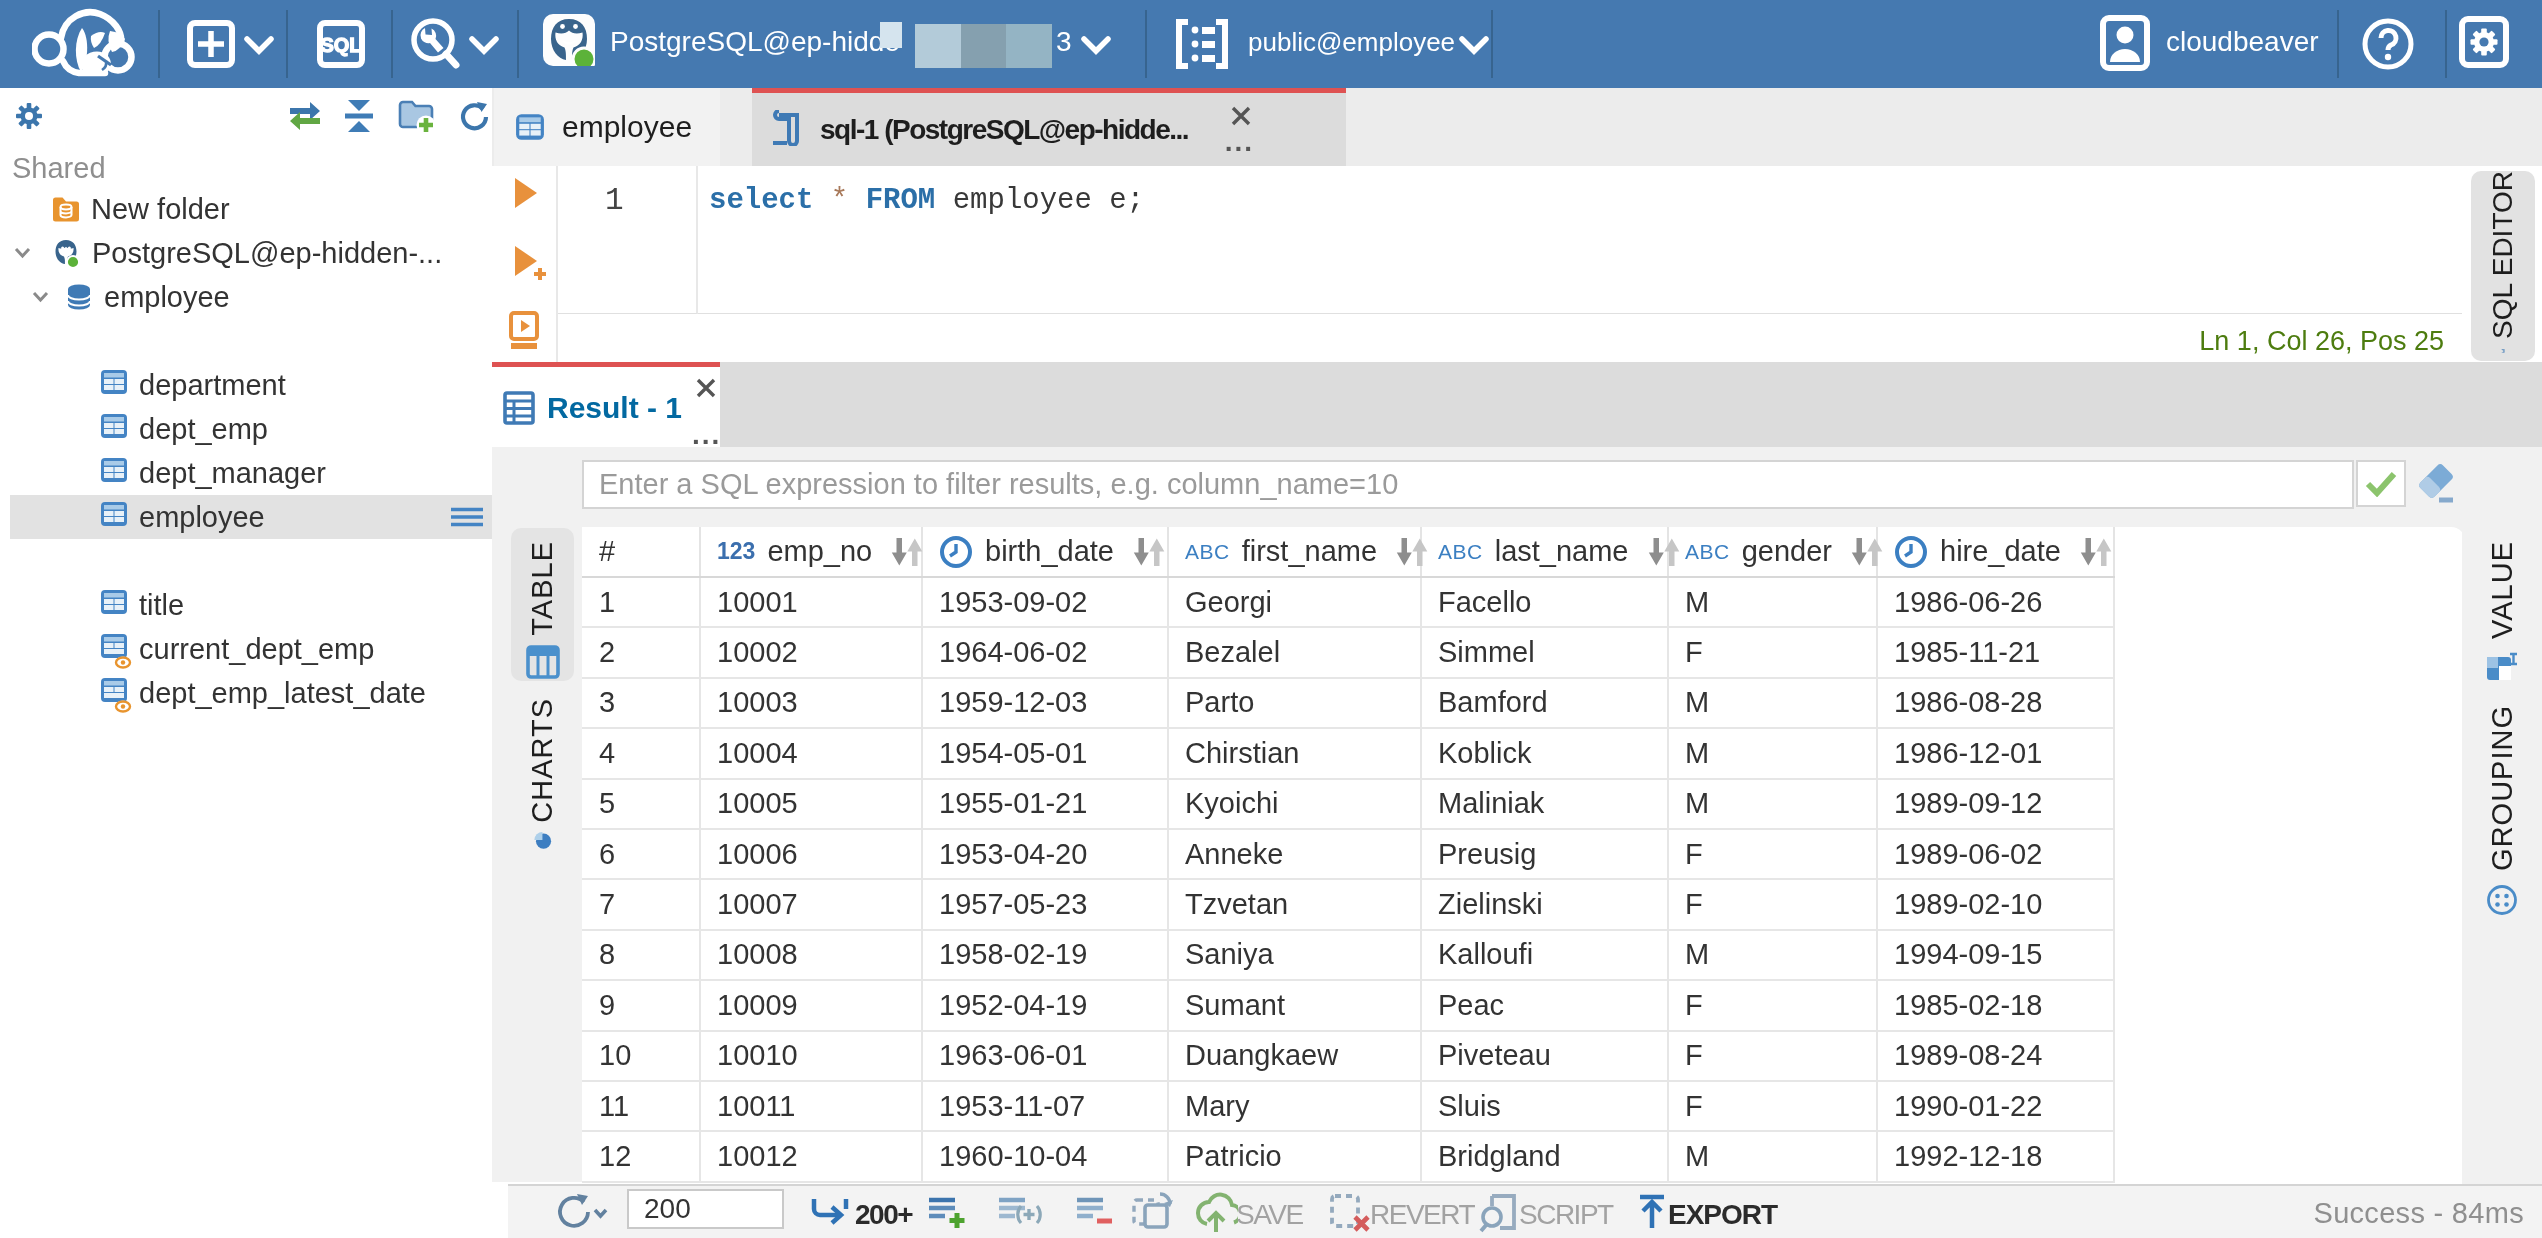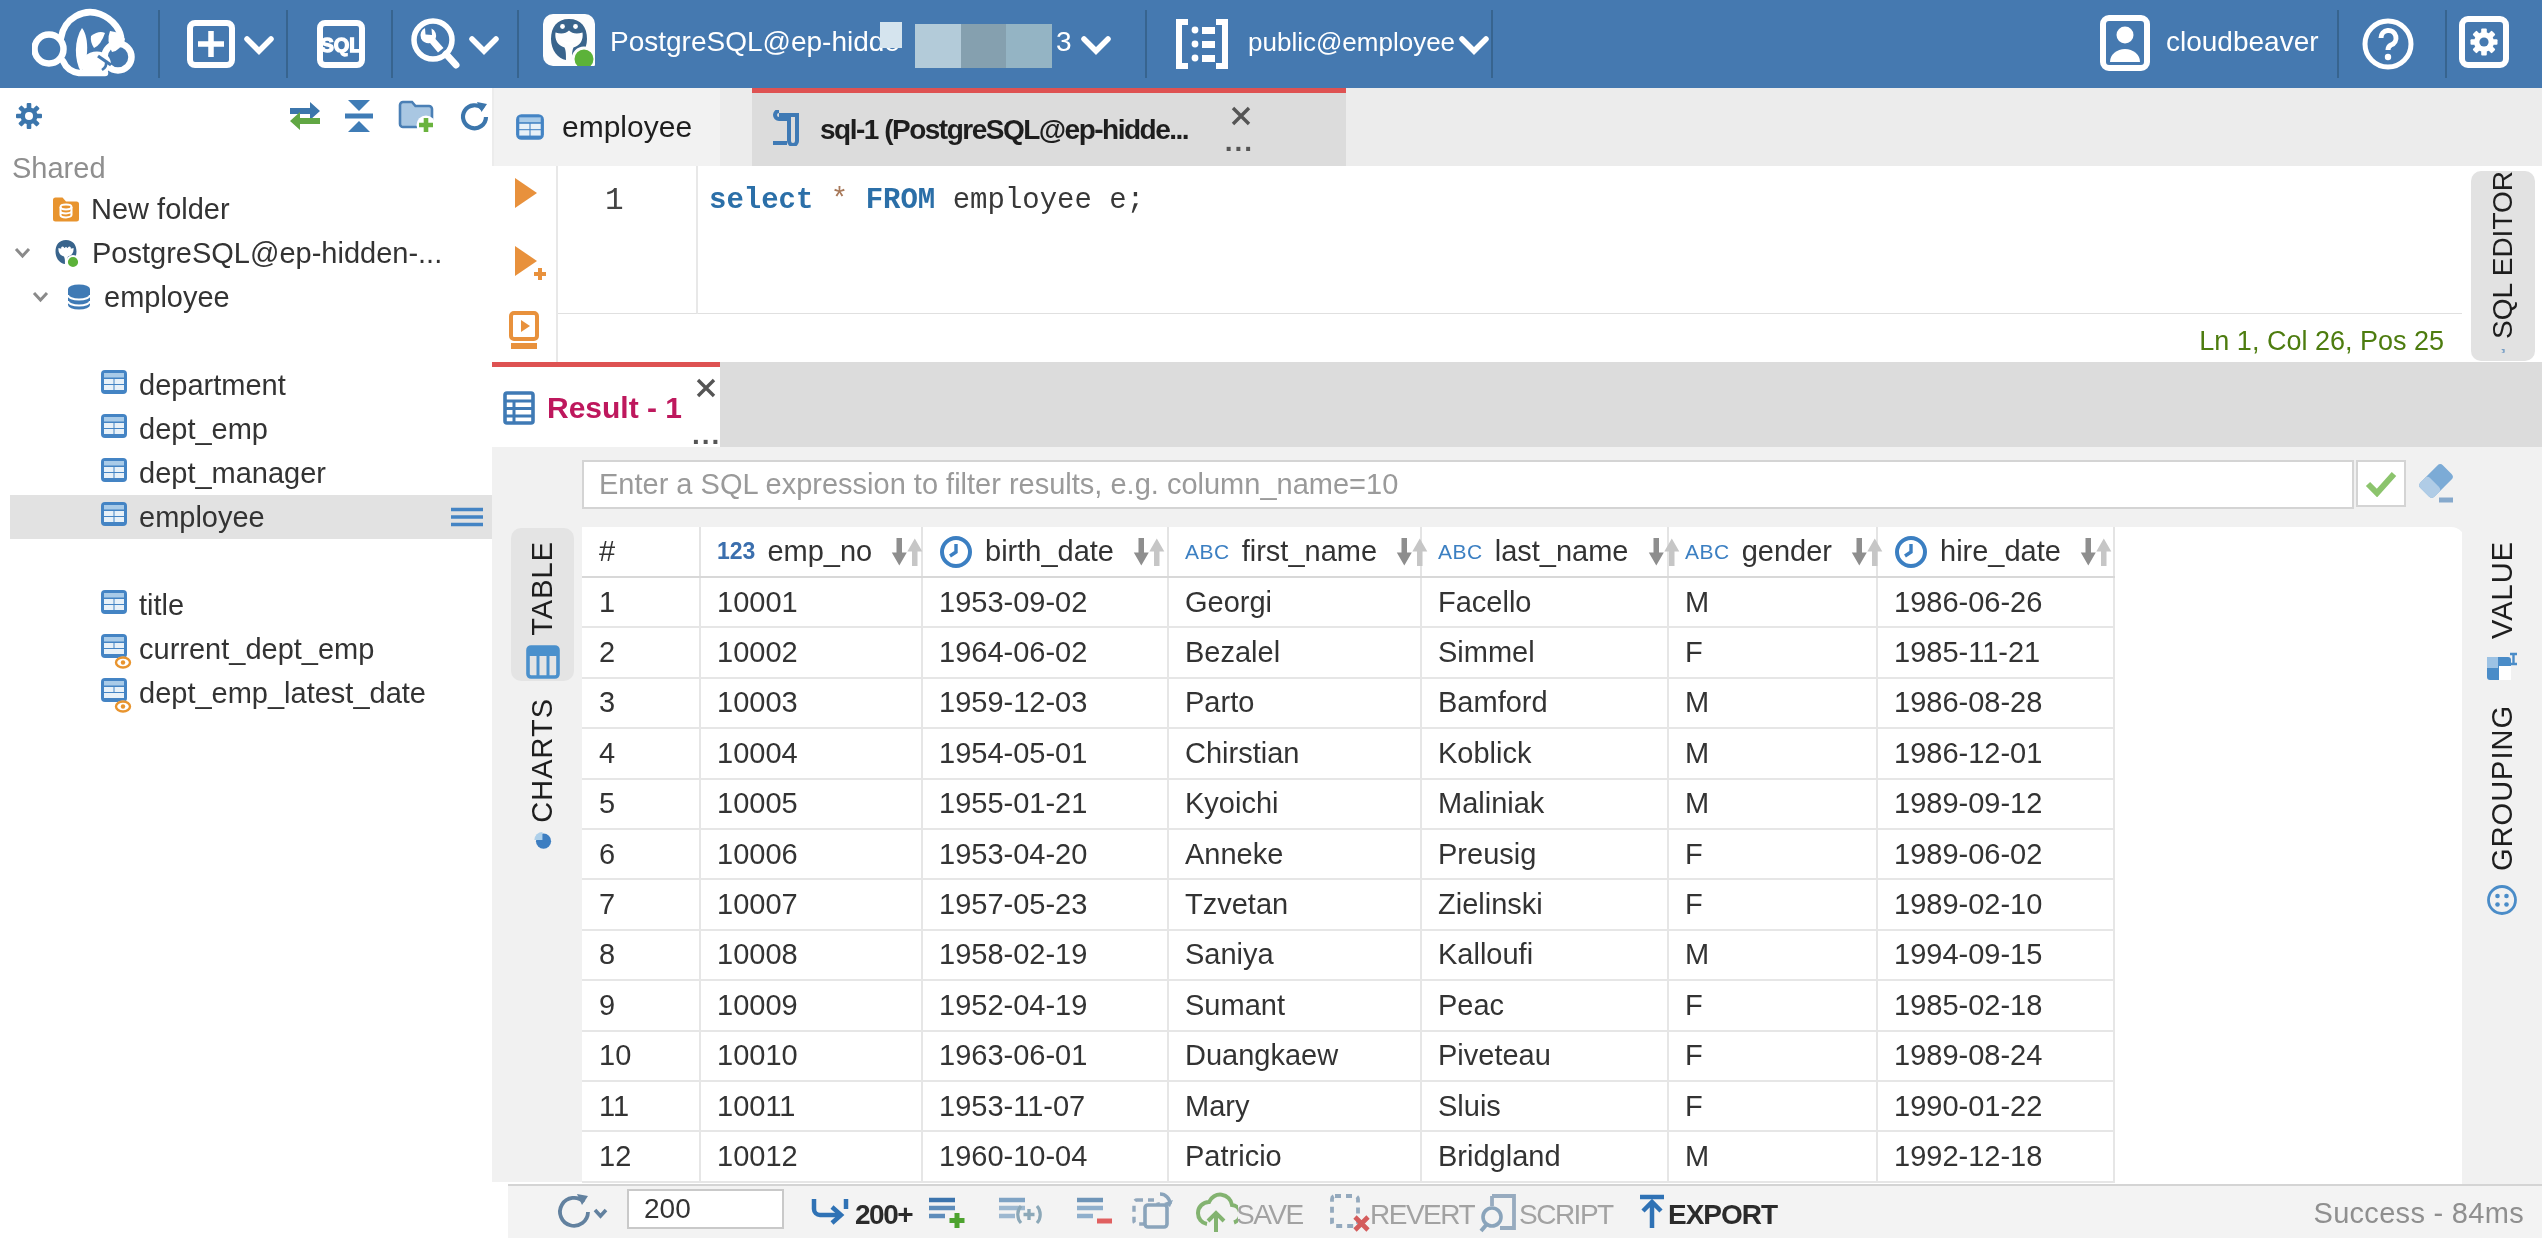--- a/index.html
+++ b/index.html
@@ -35,21 +35,21 @@
 #codearea { position:absolute; left:206px; top:0; width:1764px; height:148px; border-bottom:1px solid #e0e0e0; }
 #lnstatus { position:absolute; right:18px; top:160px; font-size:27px; color:#4d7c0f; }
 .codeline { font-family:"Liberation Mono", monospace; font-size:29px; position:absolute; top:18px; white-space:pre; }
 #sqleditor-strip { position:absolute; left:1970px; top:78px; width:80px; height:196px; background:#fff; }
 #sqleditor-tab { position:absolute; left:9px; top:5px; width:64px; height:190px; background:#e2e2e2; border-radius:10px; display:flex; flex-direction:column; align-items:center; justify-content:flex-end; }
 .vtext { writing-mode:vertical-rl; transform:rotate(180deg); font-size:29px; color:#1e1e1e; letter-spacing:1px; white-space:nowrap; }
 
 
 #resultbar { position:absolute; left:0; top:274px; width:2050px; height:85px; background:#dcdcdc; }
 #restab { position:absolute; left:0; top:0; width:228px; height:85px; background:#fff; border-top:5px solid #de5252; }
-#restab .ttl { position:absolute; left:55px; top:24px; font-size:30px; font-weight:bold; color:#be185d; }
+#restab .ttl { position:absolute; left:55px; top:24px; font-size:30px; font-weight:bold; color:#0369a1; }
 
 #filterstrip { position:absolute; left:0; top:359px; width:2050px; height:80px; background:#f1f1f1; }
 #filterinput { position:absolute; left:90px; top:13px; width:1772px; height:49px; background:#fff; border:2px solid #d4d4d4; display:flex; align-items:center; }
 #filterinput .ph { color:#9a9a9a; font-size:29px; margin-left:15px; }
 #checkbtn { position:absolute; left:1864px; top:13px; width:50px; height:47px; background:#fff; border:2px solid #d4d4d4; display:flex; align-items:center; justify-content:center; }
 
 #rescontent { position:absolute; left:0; top:439px; width:2050px; height:655px; background:#f1f1f1; }
 #gridpanel { position:absolute; left:90px; top:0; width:1883px; height:655px; background:#fff; border-radius:0 14px 0 0; }
 #vtab-table { position:absolute; left:19px; top:1px; width:63px; height:153px; background:#e4e4e4; border-radius:10px; display:flex; flex-direction:column; align-items:center; }
 #vtab-charts { position:absolute; left:19px; top:167px; width:63px; height:155px; display:flex; flex-direction:column; align-items:center; }

